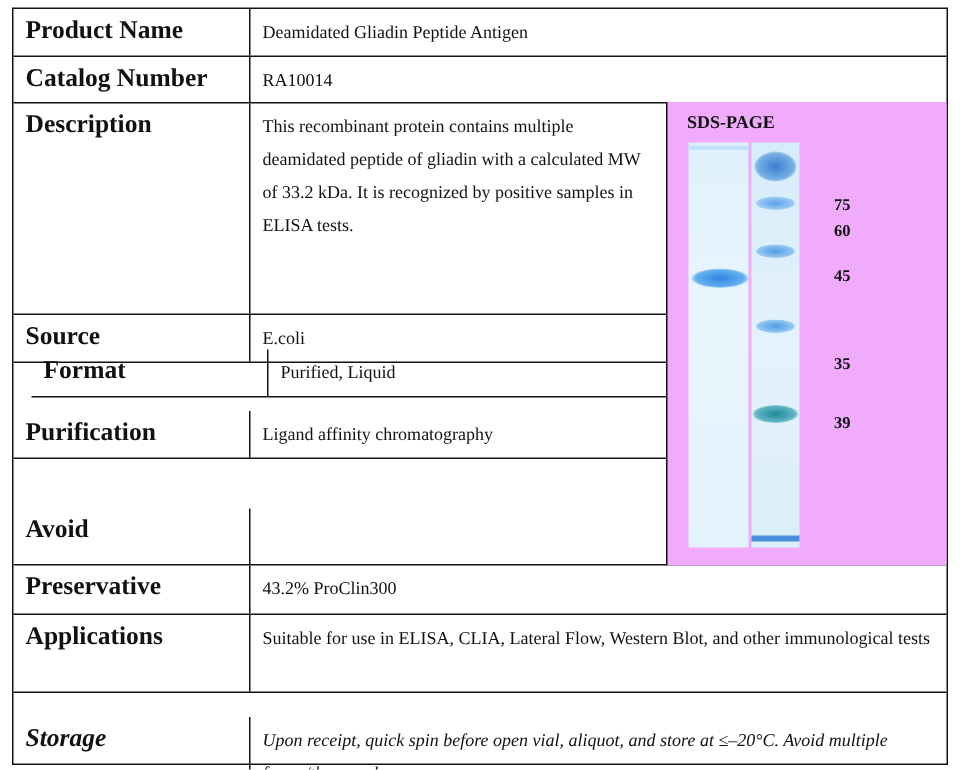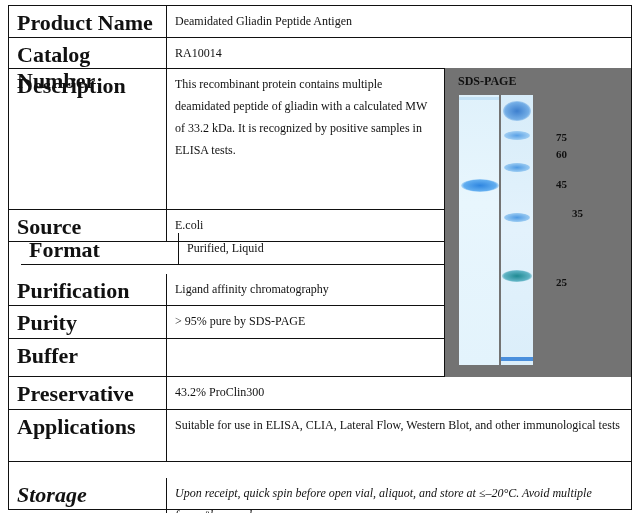--- a/index.html
+++ b/index.html
@@ -4,26 +4,26 @@
 <style>
   html, body { margin: 0; padding: 0; background: #ffffff; }
   body { width: 641px; height: 513px; position: relative; overflow: hidden;
          font-family: "Liberation Serif", "DejaVu Serif", serif; color: #111; }
   .tbl { position: absolute; left: 8px; top: 5px; width: 624px; height: 505px;
          border: 1.5px solid #111; box-sizing: border-box; }
   .row { position: absolute; left: 0; right: 0; border-bottom: 1.5px solid #111; box-sizing: border-box; }
   .row.last { border-bottom: none; }
   .lbl { position: absolute; left: 0; top: 0; bottom: 0; width: 158px;
          border-right: 1.5px solid #111; box-sizing: border-box;
-         font-weight: bold; font-size: 22px; padding: 4px 0 0 8px; }
+         font-weight: bold; font-size: 17px; padding: 4px 0 0 8px; }
   .val { position: absolute; left: 158px; top: 0; bottom: 0; right: 0;
          font-size: 12px; padding: 4px 6px 0 8px; line-height: 22px; box-sizing: border-box; }
   .val.narrow { right: 189px; }
   .img-cell { position: absolute; left: 435px; top: 62px; width: 187px; height: 309px;
-              border-left: 1.5px solid #111; box-sizing: border-box; background: #737373; }
+              border-left: 1.5px solid #111; box-sizing: border-box; background: #f0abfc; }
   .img-cell.cover { z-index: 2; }
   .gel-title { position: absolute; left: 13px; top: 6px; font-weight: bold; font-size: 12px; }
   .gel { position: absolute; left: 14px; top: 27px; width: 74px; height: 270px; }
   .lane1 { position: absolute; left: 0; top: 0; width: 40px; height: 270px;
            background: linear-gradient(#dff1fb, #e8f6fd 40%, #e3f3fc); }
   .lane2 { position: absolute; left: 42px; top: 0; width: 32px; height: 270px;
            background: linear-gradient(#d7ecf9, #e3f2fc 50%, #dbeefa); }
   .band { position: absolute; border-radius: 50%; }
   .mw { position: absolute; left: 111px; font-weight: bold; font-size: 11px; }
 </style>
@@ -55,27 +55,23 @@
   <div class="row" style="top:227px;height:32px;margin-left:12px;">
     <div class="lbl">Format</div>
     <div class="val narrow">Purified, Liquid</div>
   </div>
 
   <div class="row" style="top:268px;height:32px;">
     <div class="lbl">Purification</div>
     <div class="val narrow">Ligand affinity chromatography</div>
   </div>
 
-  <div class="row" style="top:300px;height:33px;">
-    <div class="lbl">Purity</div>
-    <div class="val narrow">&gt; 95% pure by SDS-PAGE</div>
-  </div>
 
   <div class="row" style="top:333px;height:38px;">
-    <div class="lbl">Buffer</div>
+    <div class="lbl">Avoid</div>
   </div>
 
   <div class="row" style="top:371px;height:33px;text-decoration:underline;">
     <div class="lbl">Preservative</div>
     <div class="val">43.2% ProClin300</div>
   </div>
 
   <div class="row" style="top:404px;height:52px;">
     <div class="lbl">Applications</div>
     <div class="val">Suitable for use in ELISA, CLIA, Lateral Flow, Western Blot, and other immunological tests</div>
@@ -98,17 +94,17 @@
         <div class="band" style="left:3px;top:36px;width:26px;height:9px;background:radial-gradient(#5aa1e6,#9ccbf2 65%,transparent 80%);"></div>
         <div class="band" style="left:3px;top:68px;width:26px;height:9px;background:radial-gradient(#4f9be4,#96c8f1 65%,transparent 80%);"></div>
         <div class="band" style="left:3px;top:118px;width:26px;height:9px;background:radial-gradient(#4f9be4,#96c8f1 65%,transparent 80%);"></div>
         <div class="band" style="left:1px;top:175px;width:30px;height:12px;background:radial-gradient(#1f8a93,#5fb3c4 60%,transparent 80%);"></div>
         <div class="band" style="left:0;top:262px;width:32px;height:4px;background:#4a8fdd;border-radius:0;"></div>
       </div>
     </div>
     <div class="mw" style="top:63px;">75</div>
     <div class="mw" style="top:80px;">60</div>
     <div class="mw" style="top:110px;">45</div>
-    <div class="mw" style="top:139px;margin-left:16px;">35</div>
-    <div class="mw" style="top:208px;">25</div>
+    <div class="mw" style="top:169px;">35</div>
+    <div class="mw" style="top:208px;">39</div>
   </div>
 
 </div>
 
 </body></html>

